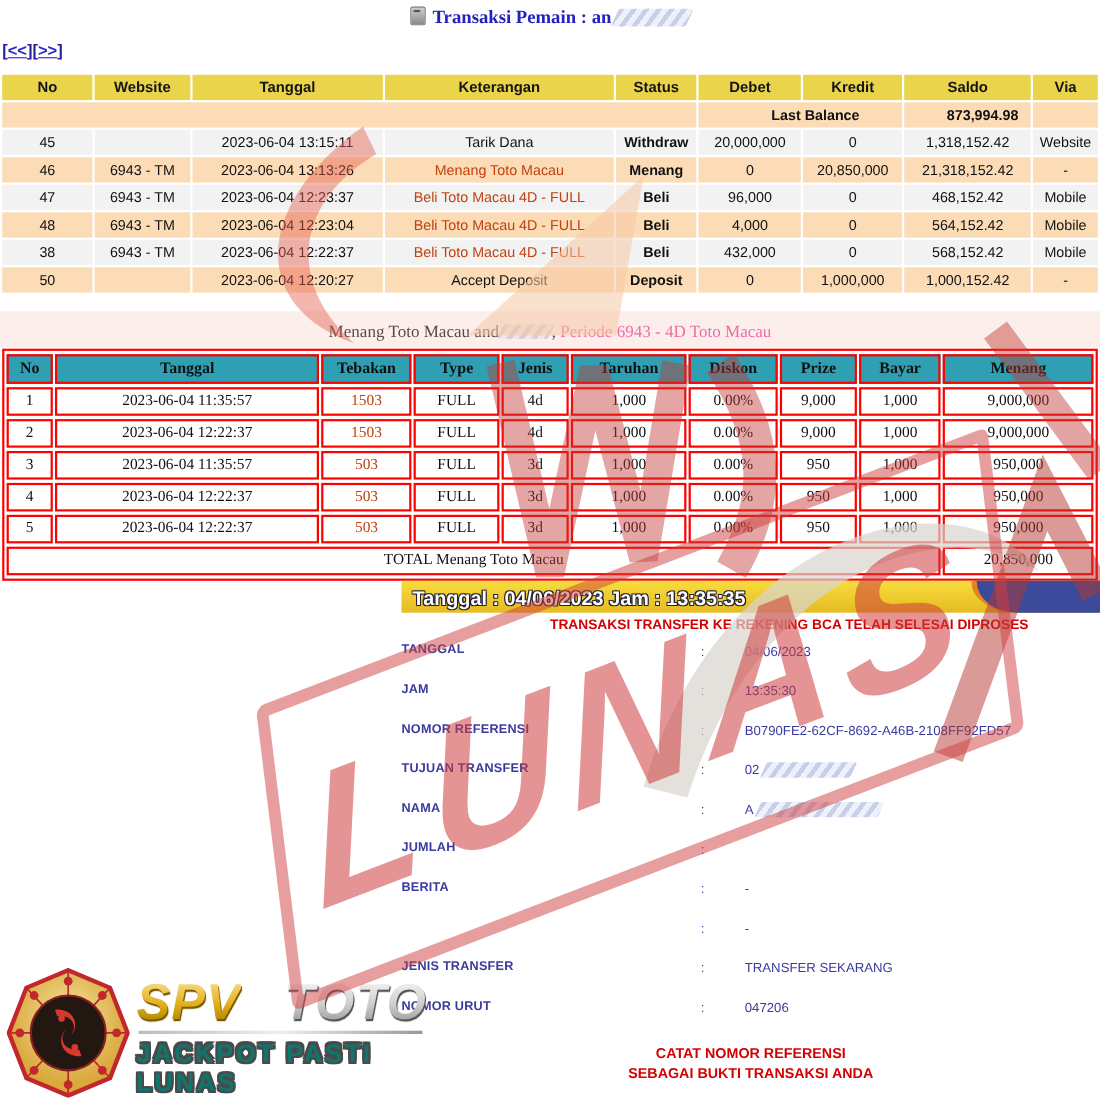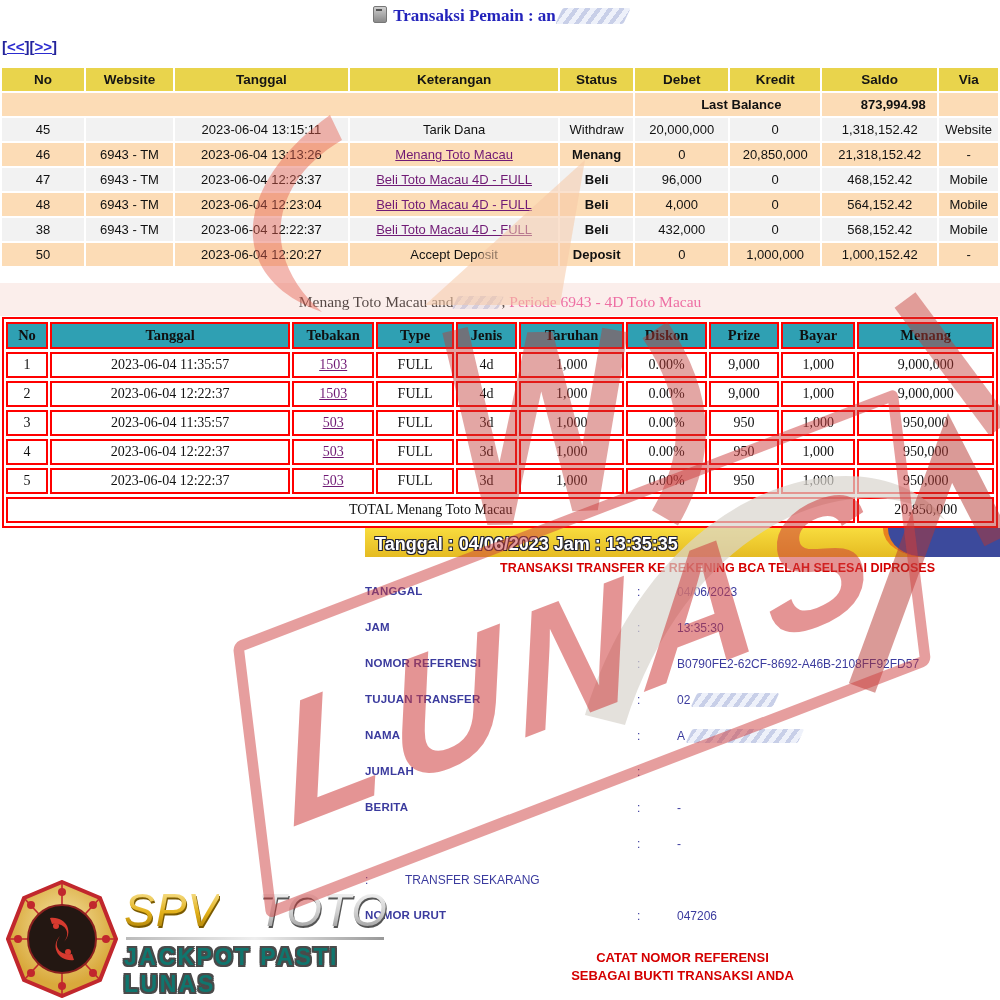--- a/index.html
+++ b/index.html
@@ -25,23 +25,23 @@
 
   
   .t1{position:absolute;top:66px;left:0;width:1000px;border-spacing:2px 2px;border-collapse:separate;}
   .t1 th{background:#e9d44c;color:#141414;font-weight:bold;font-size:13.5px;padding:4px 2px;}
   .t1 td{font-size:13px;text-align:center;padding:4px 2px;color:#111;}
   .t1 tr.odd  td{background:#f2f2f2;}
   .t1 tr.even td{background:#fcdcb6;}
   .t1 tr.lastbal td{background:#fcdcb6;padding-left:29px;}
   .bold{font-weight:bold;}
   .blue{color:#0a16f0;}
-  .st-withdraw{color:#ff5a00;font-weight:normal;}
+  .st-withdraw{color:#ff5a00;font-weight:bold;}
   .st-red{color:#ff0000;font-weight:bold;}
-  a.lnk{color:#701a75;text-decoration:underline;cursor:pointer;}
+  a.lnk{color:#c2410c;cursor:pointer;}
 
   
   .caption{position:absolute;top:293px;left:0;width:100%;text-align:center;
            font-family:"Liberation Serif",serif;font-size:15.5px;color:#111;}
   .caption .orange{color:#ec4899;}
 
   
   .t2{position:absolute;top:317px;left:2px;width:996px;border:2px solid #ff0000;
       border-spacing:2px 3px;border-collapse:separate;background:#fff;}
   .t2 th{background:#2fa0b3;border:2px solid #ff0000;color:#101010;
@@ -65,21 +65,21 @@
   .r-label{width:272px;font-weight:bold;font-size:11.5px;letter-spacing:.2px;}
   .r-colon{width:40px;}
   .r-value{flex:1;}
   .amt-gap{margin-left:42px;}
   .r-footer{text-align:center;color:#d40000;font-weight:bold;font-size:13px;margin-top:6px;line-height:18px;}
 
   
   .logo{position:absolute;left:6px;top:876px;width:420px;height:124px;}
   .logo-emblem{position:absolute;left:0;top:4px;}
   .logo-text{position:absolute;left:118px;top:10px;}
-  .brand{font-size:46px;font-weight:normal;font-style:italic;letter-spacing:1px;line-height:48px;
+  .brand{font-size:46px;font-weight:bold;font-style:italic;letter-spacing:1px;line-height:48px;
          font-family:"Liberation Sans",sans-serif;}
   .brand-gold{background:linear-gradient(#fdeeb0,#e2b019 55%,#9c7200);-webkit-background-clip:text;
               background-clip:text;color:transparent;filter:drop-shadow(1px 2px 0 #7a5a00);}
   .brand-silver{background:linear-gradient(#ffffff,#cfcfcf 55%,#8c8c8c);-webkit-background-clip:text;
                 background-clip:text;color:transparent;filter:drop-shadow(1px 2px 0 #555);margin-left:39px;}
   .brand-line{width:258px;height:3px;background:linear-gradient(90deg,#bbb,#eee,#999);margin:3px 0 4px 2px;}
   .tagline{font-size:23px;font-weight:bold;color:#0f766e;letter-spacing:2.5px;
            text-shadow:-2px -2px 0 #4a4a4a,2px -2px 0 #4a4a4a,-2px 2px 0 #4a4a4a,2px 2px 0 #4a4a4a,
                         0 -2px 0 #4a4a4a,0 2px 0 #4a4a4a,-2px 0 0 #4a4a4a,2px 0 0 #4a4a4a;}
 
@@ -339,20 +339,21 @@
       <span class="r-label">BERITA</span>
       <span class="r-colon">:</span>
       <span class="r-value">-</span>
     </div>
     <div class="r-row">
       <span class="r-label"></span>
       <span class="r-colon">:</span>
       <span class="r-value">-</span>
     </div>
     <div class="r-row">
+      <span class="r-label">JENIS TRANSFER</span>
       <span class="r-colon">:</span>
       <span class="r-value">TRANSFER SEKARANG</span>
     </div>
     <div class="r-row">
       <span class="r-label">NOMOR URUT</span>
       <span class="r-colon">:</span>
       <span class="r-value">047206</span>
     </div>
   </div>
   <div class="r-footer">

